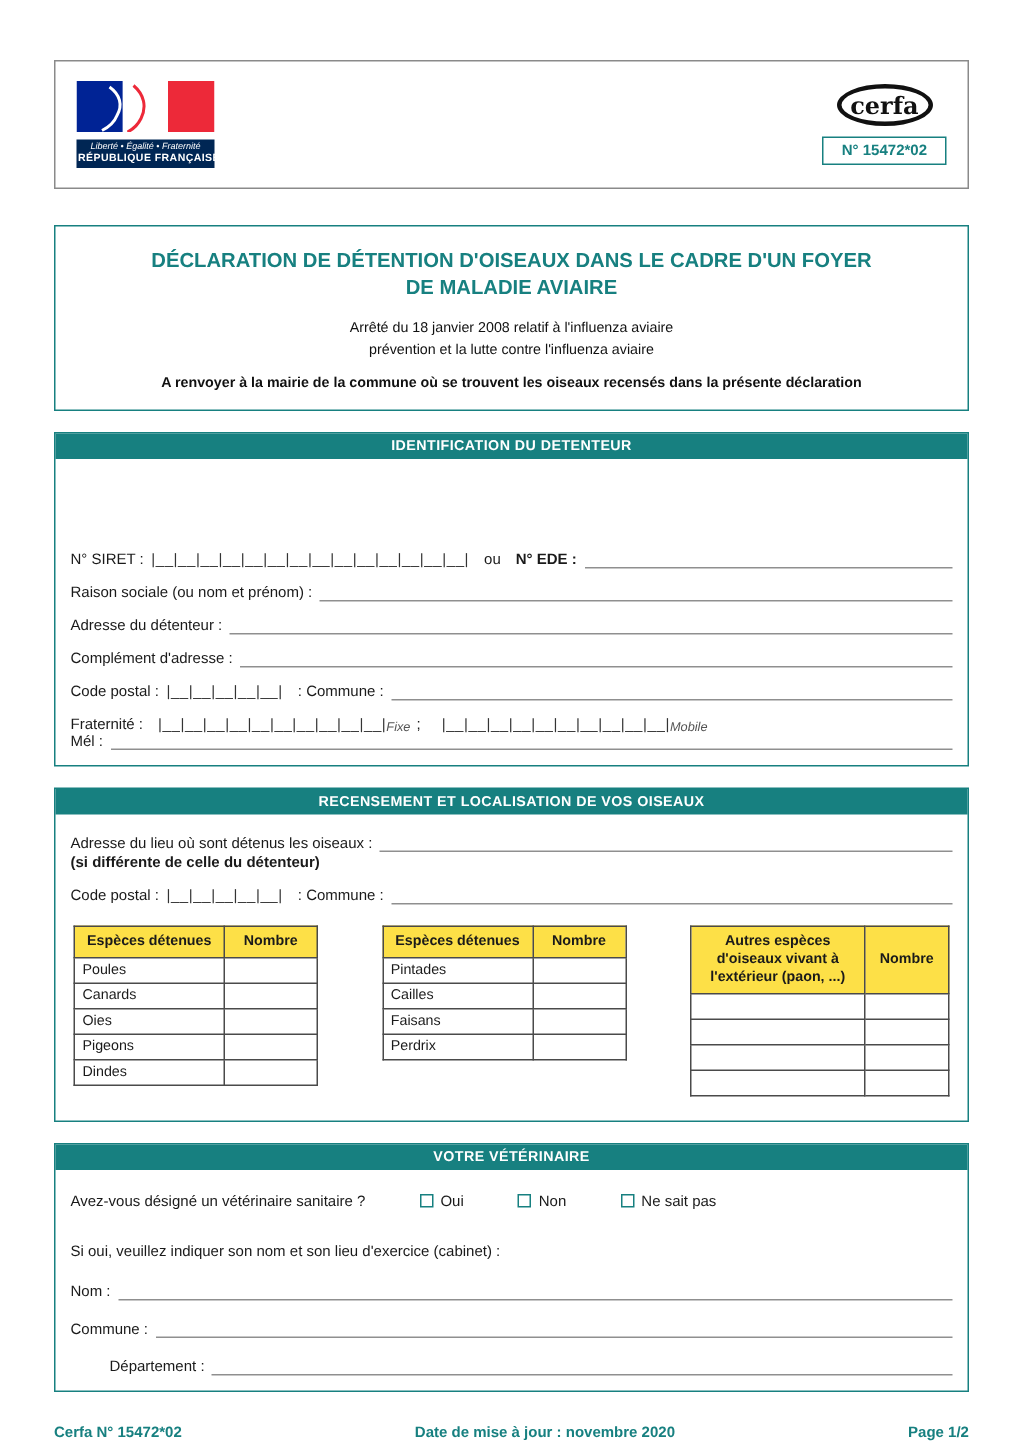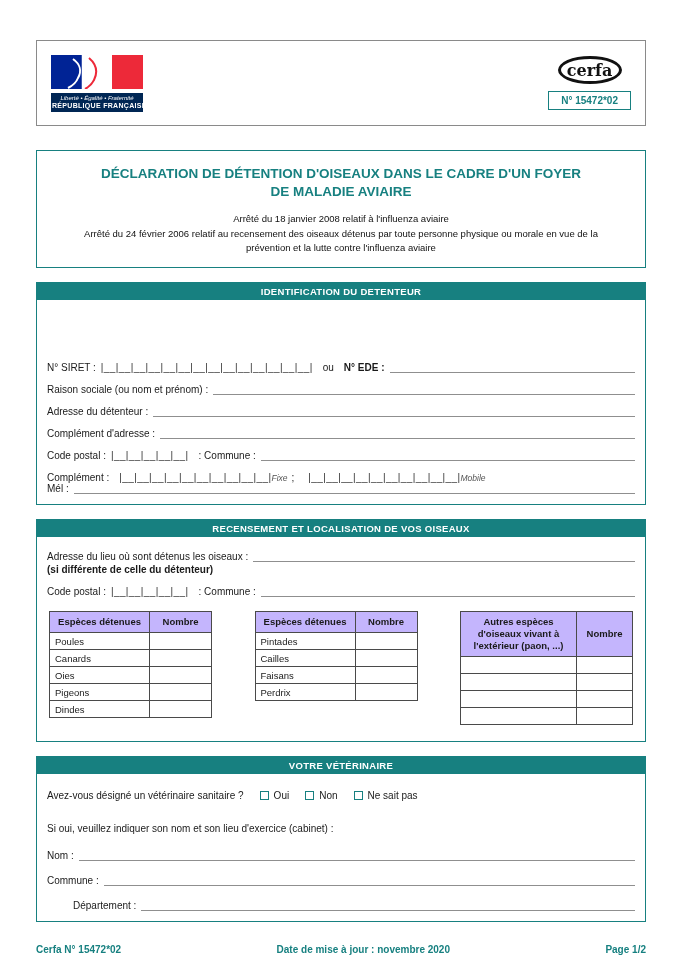--- a/index.html
+++ b/index.html
@@ -79,35 +79,35 @@
 
   .note-bold { font-weight:bold; font-size:10px; margin-top:2px; }
 
   
   .tables-row {
     display:flex; justify-content:space-between; align-items:flex-start;
     margin:14px 2px 6px 2px;
   }
   table { border-collapse:collapse; font-size:9.5px; }
   th, td { border:1px solid #4a4a4a; }
-  th { background:#c4b5fd; font-weight:bold; text-align:center; padding:4px 4px; line-height:1.25; }
+  th { background:#fde047; font-weight:bold; text-align:center; padding:4px 4px; line-height:1.25; }
   td { height:17px; padding:1px 5px; }
   .col-species { width:100px; }
   .col-nombre  { width:62px; }
   .col-species3 { width:116px; }
   .col-nombre3 { width:56px; }
 
   
   .checkbox {
     display:inline-block; width:9px; height:9px;
     border:1px solid var(--teal); background:#fff;
     margin-right:5px; vertical-align:-1px;
   }
   .option { margin-left:16px; }
-  .vet-question-row { display:flex; align-items:flex-end; margin-top:8px; }
+  .vet-question-row { display:flex; align-items:flex-end; margin-top:8px;gap:20px; }
 
   
   .footer {
     display:flex; justify-content:space-between; align-items:center;
     margin-top:22px;
     color:var(--teal); font-weight:bold; font-size:10px;
   }
 </style>
 </head>
 <body>
@@ -135,23 +135,23 @@
       </div>
       <div class="cerfa-number">N° 15472*02</div>
     </div>
   </div>
 
   <div class="title-box">
     <div class="title-line">DÉCLARATION DE DÉTENTION D'OISEAUX DANS LE CADRE D'UN FOYER</div>
     <div class="title-line">DE MALADIE AVIAIRE</div>
     <div class="subtitle">
       <div>Arrêté du 18  janvier 2008 relatif à l'influenza aviaire</div>
-      <div>Arrêté du 24 février 2006 relatif au recensement des oiseaux détenus par toute personne physique ou morale en vue de la</div>
       <div>prévention et la lutte contre l'influenza aviaire</div>
     </div>
+    <div class="notice">A renvoyer à la mairie de la commune où se trouvent les oiseaux recensés dans la présente déclaration</div>
   </div>
 
   <div class="section">
     <div class="section-bar">IDENTIFICATION DU DETENTEUR</div>
     <div class="section-body">
 
       <div class="field-row">
         <span class="lbl">N° SIRET :</span>
         <span class="boxes">|__|__|__|__|__|__|__|__|__|__|__|__|__|__|</span>
         <span class="gap-sm"></span>
@@ -178,21 +178,21 @@
 
       <div class="field-row">
         <span class="lbl">Code postal :</span>
         <span class="boxes">|__|__|__|__|__|</span>
         <span class="gap-sm"></span>
         <span class="lbl">: Commune :</span>
         <span class="fill-line"></span>
       </div>
 
       <div class="field-row phone-row">
-        <span class="lbl">Complément :</span>
+        <span class="lbl">Fraternité :</span>
         <span class="phone-group">
           <span class="boxes">|__|__|__|__|__|__|__|__|__|__|</span>
           <span class="sub-label">Fixe</span>
         </span>
         <span class="semi">;</span>
         <span class="phone-group">
           <span class="boxes">|__|__|__|__|__|__|__|__|__|__|</span>
           <span class="sub-label">Mobile</span>
         </span>
       </div>

